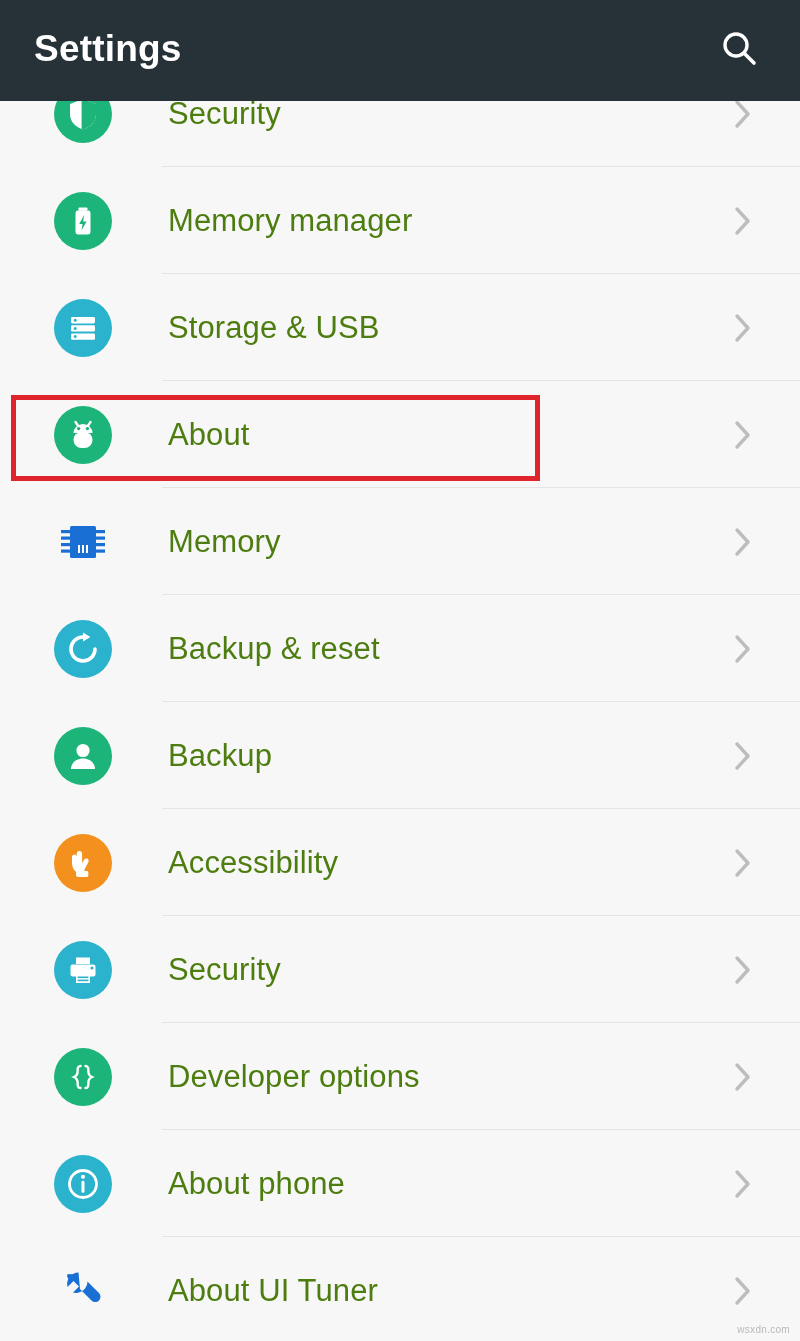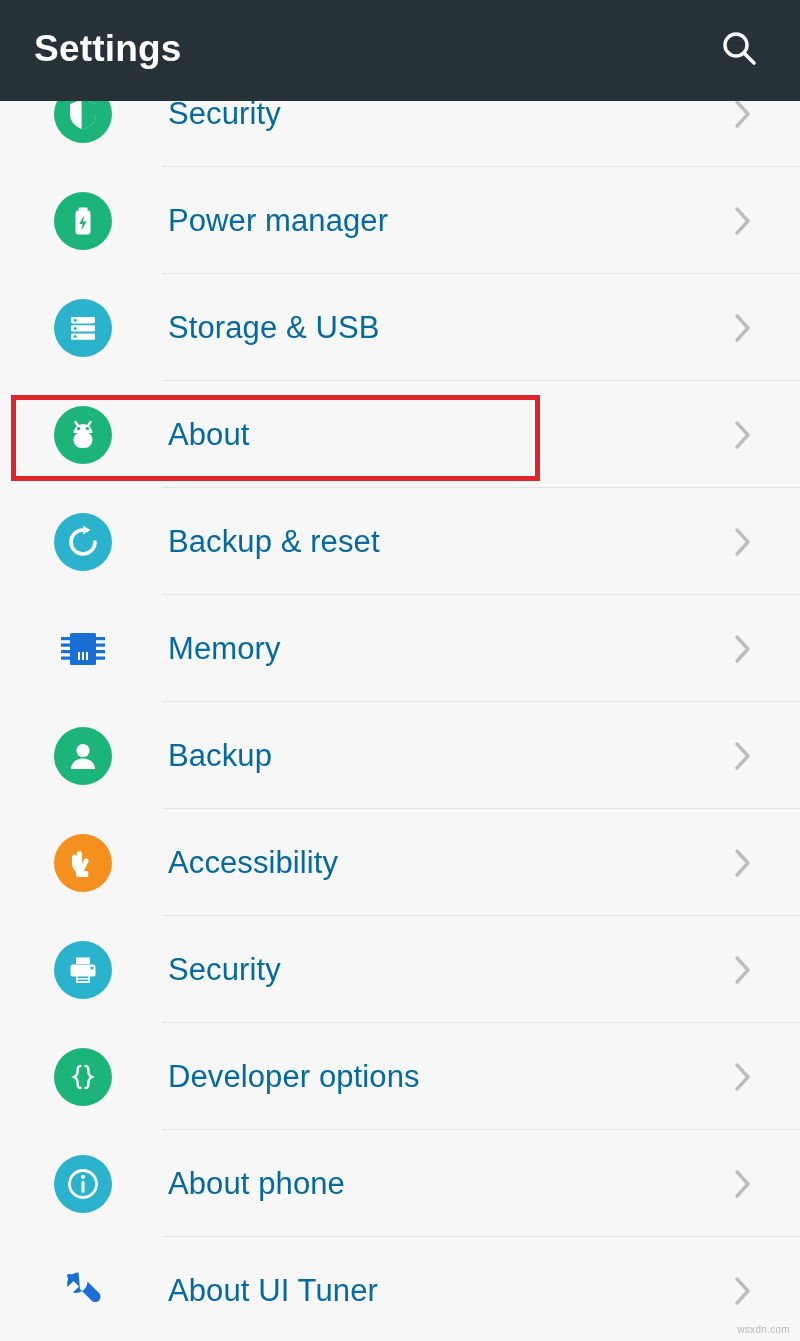--- a/index.html
+++ b/index.html
@@ -86,21 +86,21 @@
     min-width: 162px;
     height: 107px;
     display: flex;
     align-items: center;
     justify-content: center;
     padding-left: 4px;
   }
   .row-label {
     flex: 1;
     font-size: 31px;
-    color: #0369a1;
+    color: #4d7c0f;
     letter-spacing: 0.1px;
     padding-left: 6px;
   }
   .row-chevron {
     width: 100px;
     min-width: 100px;
     display: flex;
     align-items: center;
     justify-content: center;
     padding-right: 14px;
@@ -181,21 +181,21 @@
         <div class="row">
           <div class="row-icon">
             <span class="badge" style="background: rgb(29, 180, 122);">
               <svg width="34" height="34" viewBox="0 0 34 34">
                 <rect x="12.5" y="3.5" width="9" height="3.2" rx="1" fill="#ffffff"></rect>
                 <rect x="9.5" y="6.5" width="15" height="24" rx="2.4" fill="#ffffff"></rect>
                 <path d="M18.2 11 L13.2 20 H16.6 L15.4 26.5 L20.6 17.5 H17.1 Z" fill="#1db47a"></path>
               </svg>
             </span>
           </div>
-          <div class="row-label">Power manager</div>
+          <div class="row-label">Memory manager</div>
           <div class="row-chevron">
             <svg width="26" height="42" viewBox="0 0 26 42">
               <polyline points="7,9 18,21 7,33" fill="none" stroke="#bdbdbd" stroke-width="3.4" stroke-linecap="round" stroke-linejoin="round"></polyline>
             </svg>
           </div>
         </div>
         <div class="row">
           <div class="row-icon">
             <span class="badge" style="background: rgb(43, 178, 204);">
               <svg width="34" height="34" viewBox="0 0 34 34">
@@ -222,36 +222,20 @@
                 <line x1="10.5" y1="5" x2="14.2" y2="10.5" stroke="#ffffff" stroke-width="2.3" stroke-linecap="round"></line>
                 <line x1="25.5" y1="5" x2="21.8" y2="10.5" stroke="#ffffff" stroke-width="2.3" stroke-linecap="round"></line>
                 <path d="M8.5 16 A9.5 9 0 0 1 27.5 16 Z" fill="#ffffff"></path>
                 <rect x="8.5" y="15" width="19" height="16" rx="8" fill="#ffffff"></rect>
                 <circle cx="13.6" cy="11.6" r="1.7" fill="#1db47a"></circle>
                 <circle cx="22.4" cy="11.6" r="1.7" fill="#1db47a"></circle>
               </svg>
             </span>
           </div>
           <div class="row-label">About</div>
-          <div class="row-chevron">
-            <svg width="26" height="42" viewBox="0 0 26 42">
-              <polyline points="7,9 18,21 7,33" fill="none" stroke="#bdbdbd" stroke-width="3.4" stroke-linecap="round" stroke-linejoin="round"></polyline>
-            </svg>
-          </div>
-        </div>
-        <div class="row">
-          <div class="row-icon">
-            <span class="badge" style="background: rgb(43, 178, 204);">
-              <svg width="36" height="36" viewBox="0 0 36 36">
-                <path d="M18 6 A12 12 0 1 0 30 18" fill="none" stroke="#ffffff" stroke-width="3.6" stroke-linecap="round"></path>
-                <path d="M18 1.6 L18 10.4 L25.4 6 Z" fill="#ffffff"></path>
-              </svg>
-            </span>
-          </div>
-          <div class="row-label">Backup &amp; reset</div>
           <div class="row-chevron">
             <svg width="26" height="42" viewBox="0 0 26 42">
               <polyline points="7,9 18,21 7,33" fill="none" stroke="#bdbdbd" stroke-width="3.4" stroke-linecap="round" stroke-linejoin="round"></polyline>
             </svg>
           </div>
         </div>
         <div class="row">
           <div class="row-icon">
             <span class="plain-icon">
               <svg width="52" height="50" viewBox="0 0 52 50">
@@ -272,20 +256,36 @@
           </div>
           <div class="row-label">Memory</div>
           <div class="row-chevron">
             <svg width="26" height="42" viewBox="0 0 26 42">
               <polyline points="7,9 18,21 7,33" fill="none" stroke="#bdbdbd" stroke-width="3.4" stroke-linecap="round" stroke-linejoin="round"></polyline>
             </svg>
           </div>
         </div>
         <div class="row">
           <div class="row-icon">
+            <span class="badge" style="background: rgb(43, 178, 204);">
+              <svg width="36" height="36" viewBox="0 0 36 36">
+                <path d="M18 6 A12 12 0 1 0 30 18" fill="none" stroke="#ffffff" stroke-width="3.6" stroke-linecap="round"></path>
+                <path d="M18 1.6 L18 10.4 L25.4 6 Z" fill="#ffffff"></path>
+              </svg>
+            </span>
+          </div>
+          <div class="row-label">Backup &amp; reset</div>
+          <div class="row-chevron">
+            <svg width="26" height="42" viewBox="0 0 26 42">
+              <polyline points="7,9 18,21 7,33" fill="none" stroke="#bdbdbd" stroke-width="3.4" stroke-linecap="round" stroke-linejoin="round"></polyline>
+            </svg>
+          </div>
+        </div>
+        <div class="row">
+          <div class="row-icon">
             <span class="badge" style="background: rgb(29, 180, 122);">
               <svg width="34" height="34" viewBox="0 0 34 34">
                 <circle cx="17" cy="11.5" r="6.6" fill="#ffffff"></circle>
                 <path d="M17 19.5 C9.8 19.5 5 24.4 5 30 L29 30 C29 24.4 24.2 19.5 17 19.5 Z" fill="#ffffff"></path>
               </svg>
             </span>
           </div>
           <div class="row-label">Backup</div>
           <div class="row-chevron">
             <svg width="26" height="42" viewBox="0 0 26 42">

